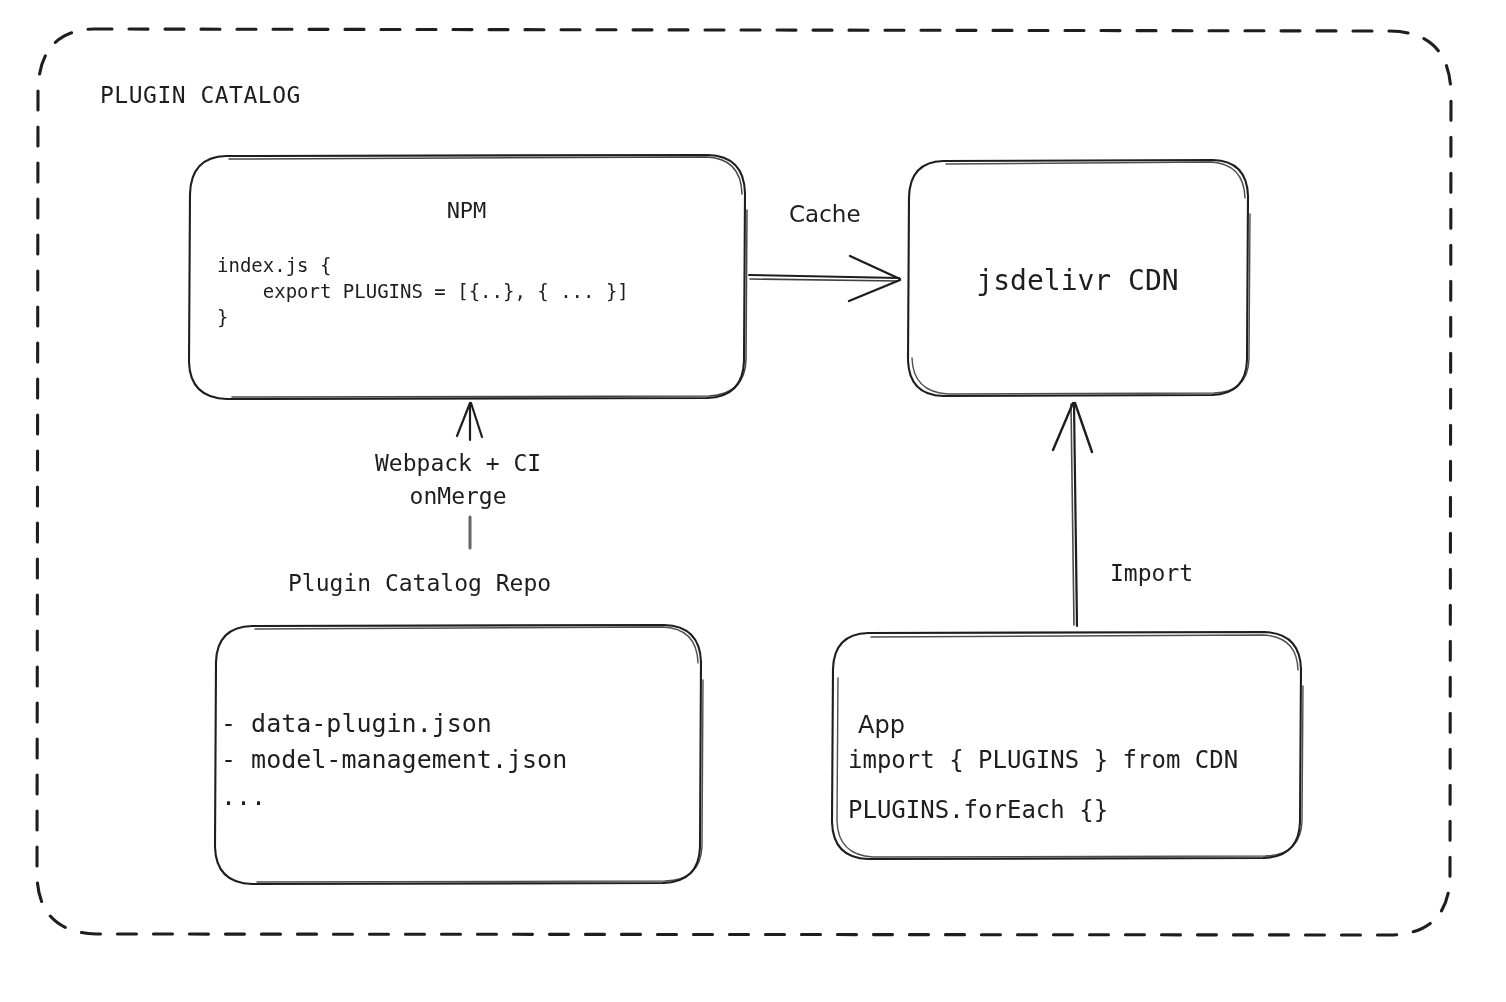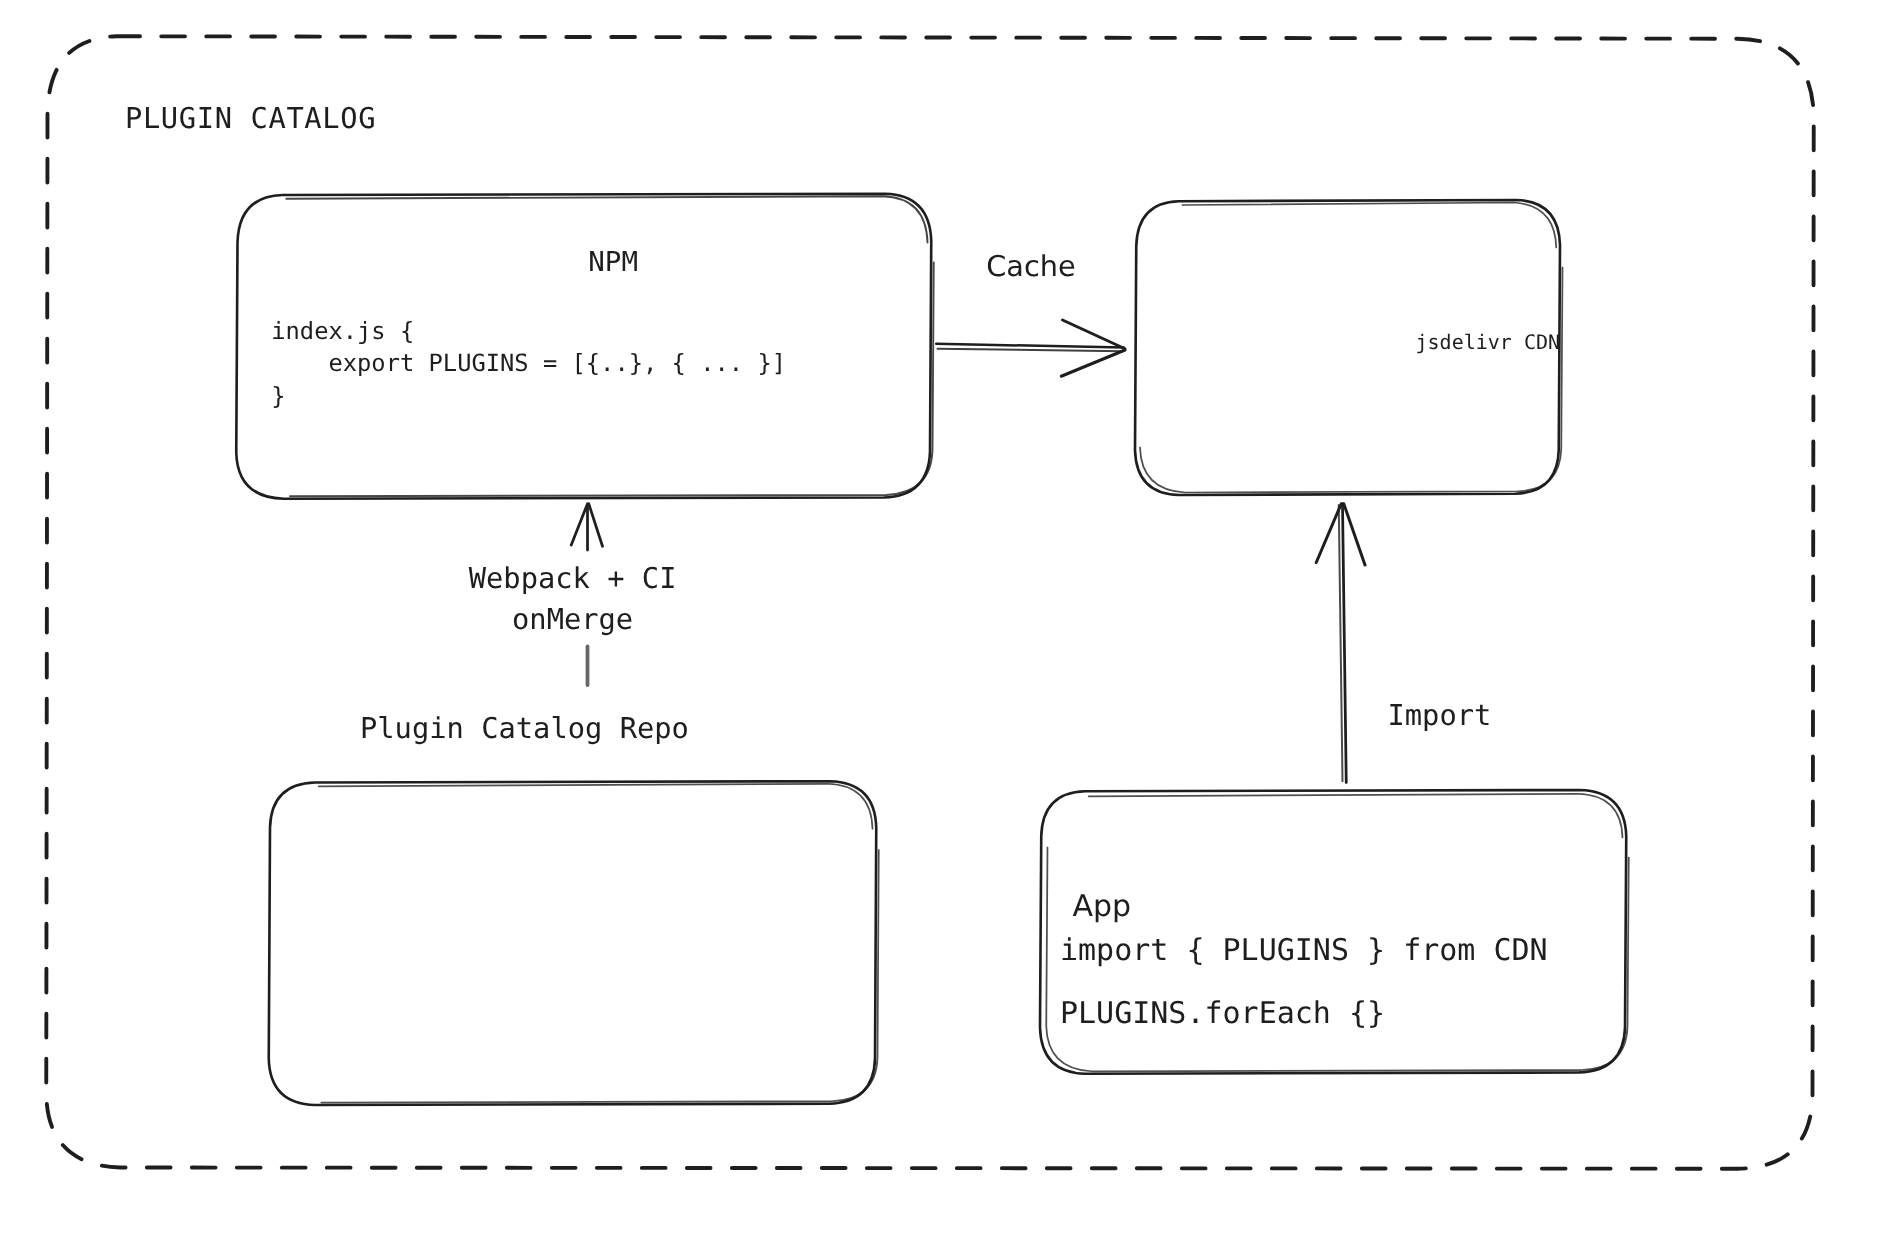--- a/index.html
+++ b/index.html
@@ -45,34 +45,33 @@
     top: 80px;
     font-size: 23px;
     letter-spacing: 0.5px;
   }
   .npm-title {
     left: 188px;
     top: 196px;
     width: 557px;
     text-align: center;
     font-size: 22px;
-    margin-left: 24px;
   }
   .npm-code {
     left: 217px;
     top: 252px;
     font-size: 19px;
     line-height: 1.38;
   }
   .cdn-title {
     left: 907px;
     top: 263px;
     width: 341px;
-    text-align: right;
-    font-size: 16px;
+    text-align: center;
+    font-size: 28px;
   }
   .cache-label {
     left: 789px;
     top: 199px;
     font-size: 23px;
   }
   .webpack-label {
     left: 375px;
     top: 447px;
     font-size: 23px;
@@ -165,20 +164,23 @@
 
   <div class="txt mono cdn-title">jsdelivr CDN</div>
 
   <div class="txt sans cache-label">Cache</div>
 
   <div class="txt mono webpack-label">Webpack + CI
 onMerge</div>
 
   <div class="txt mono repo-label">Plugin Catalog Repo</div>
 
+  <div class="txt mono repo-list">- data-plugin.json
+- model-management.json
+...</div>
 
   <div class="txt sans app-title">App</div>
 
   <div class="txt mono app-code"><span>import { PLUGINS } from CDN</span>
 <span>PLUGINS.forEach {}</span></div>
 
   <div class="txt mono import-label">Import</div>
 
 </div>
 

